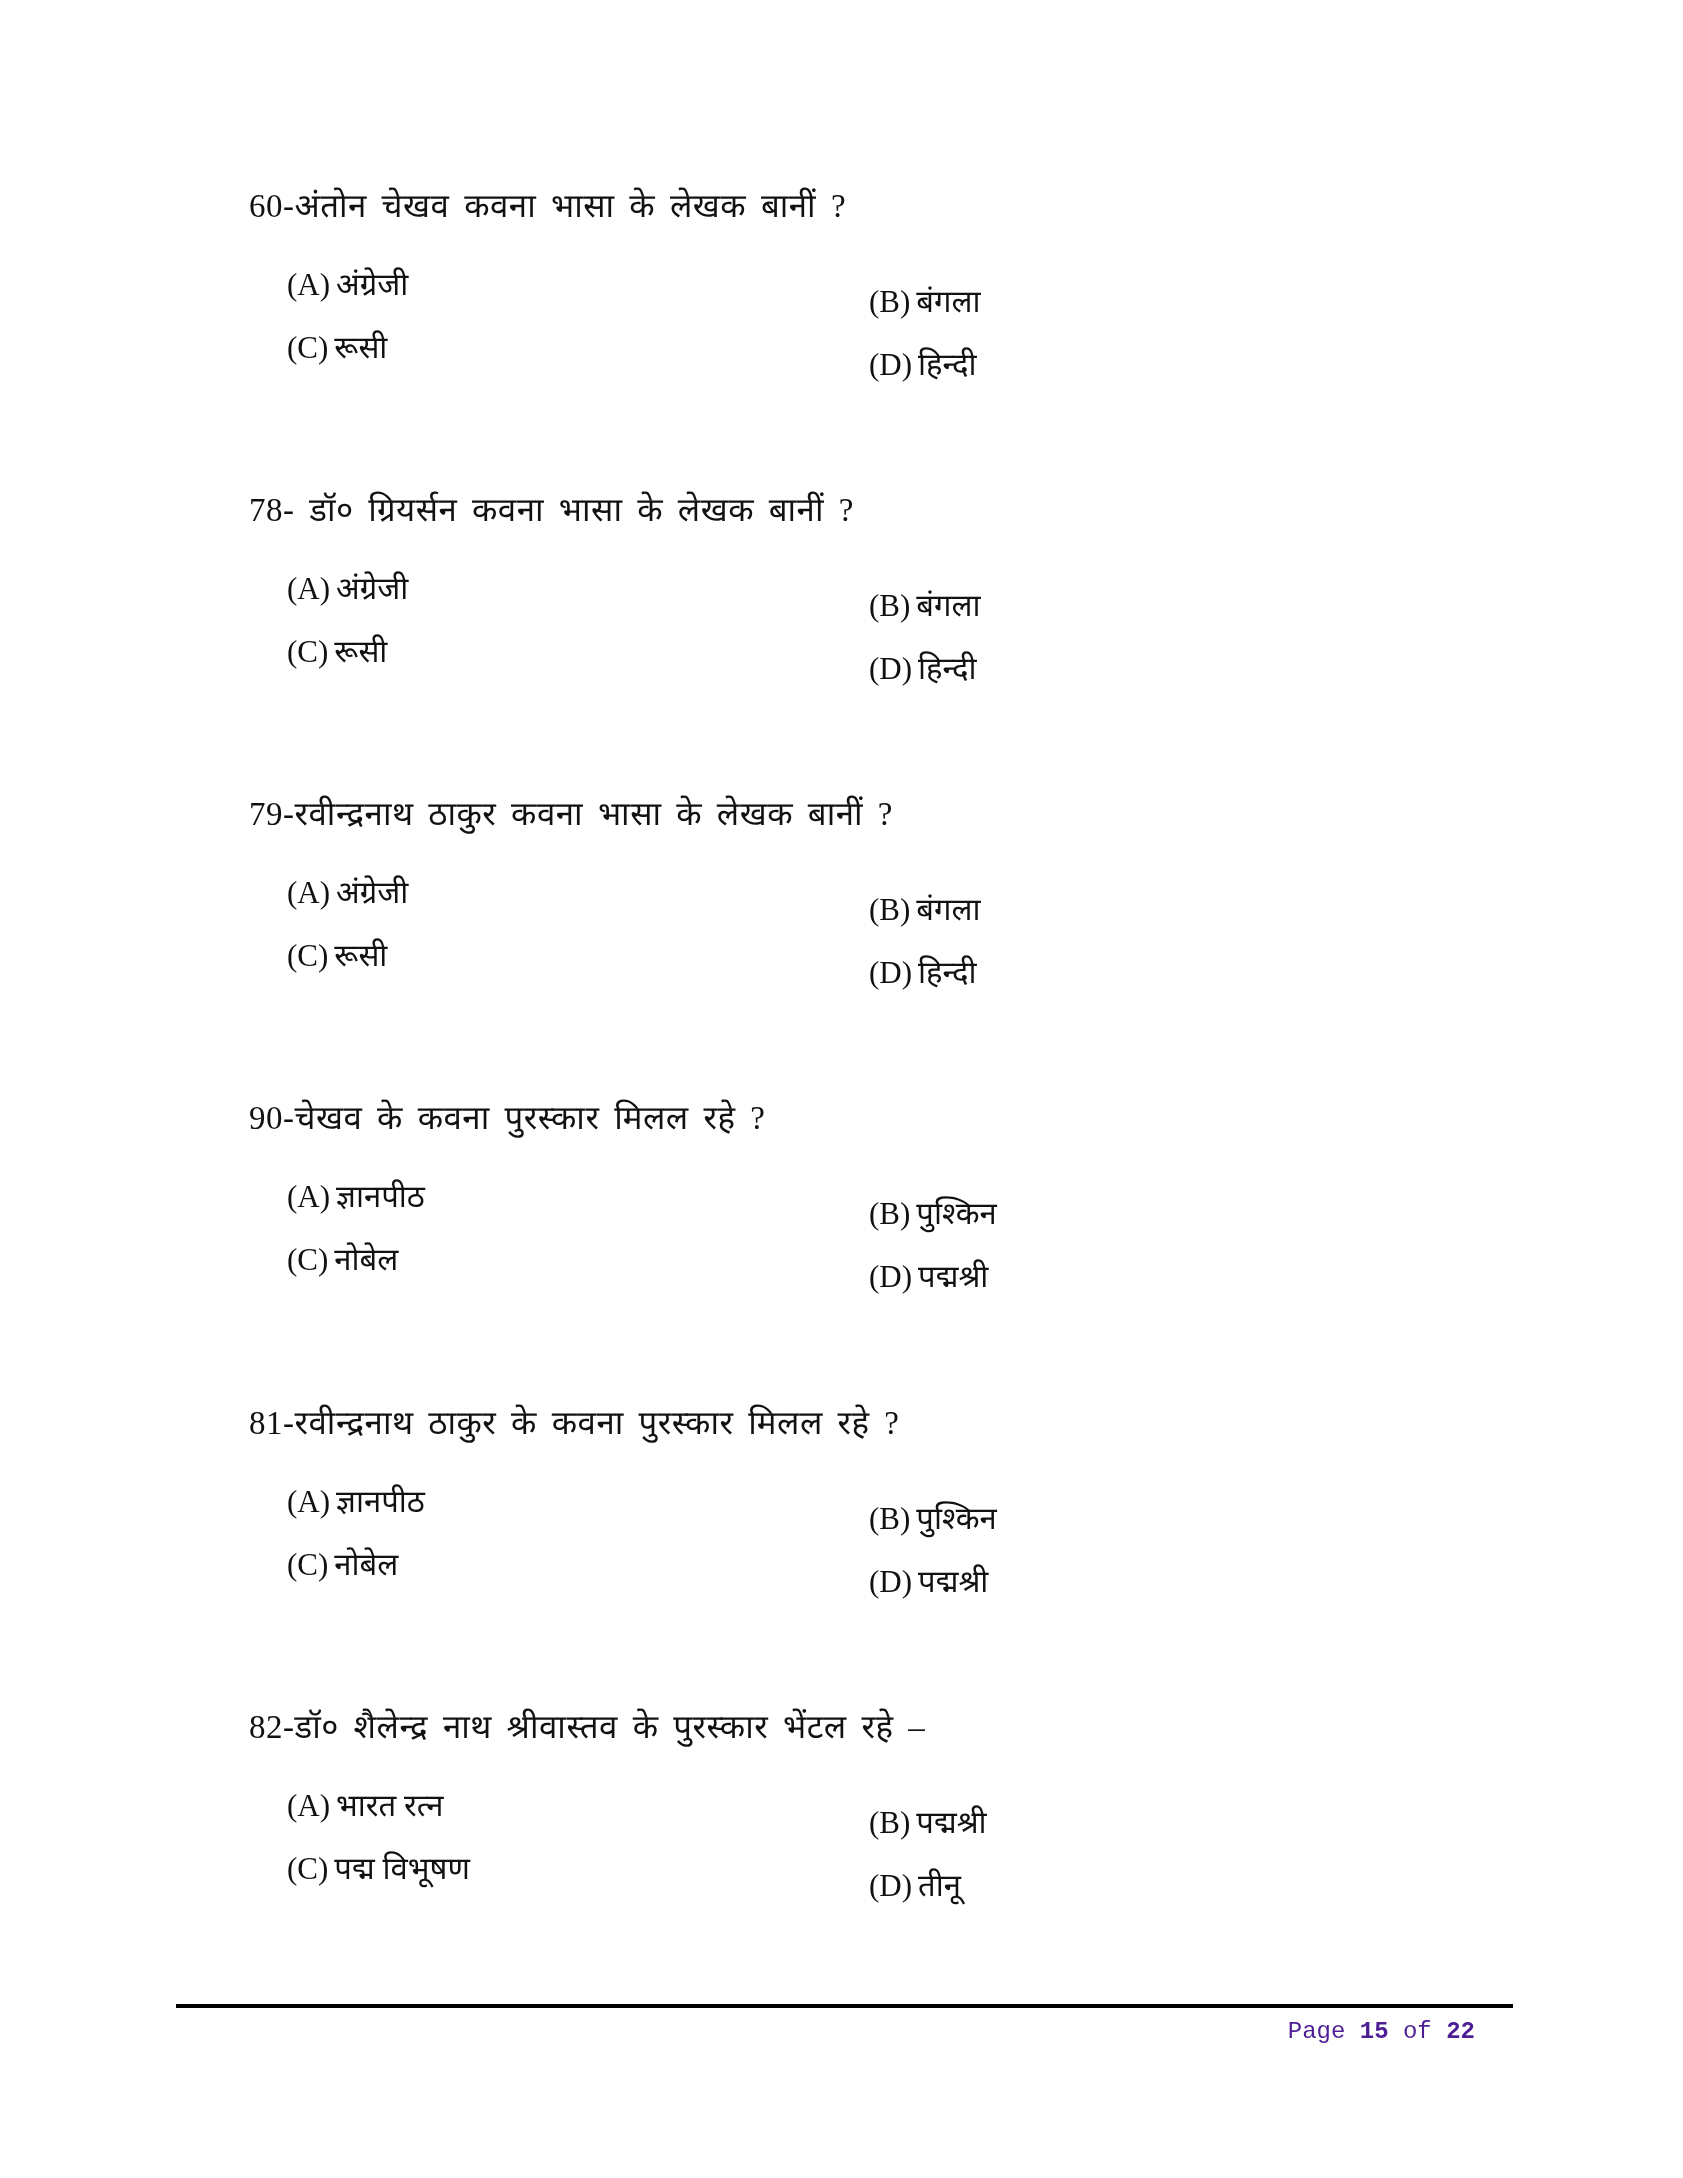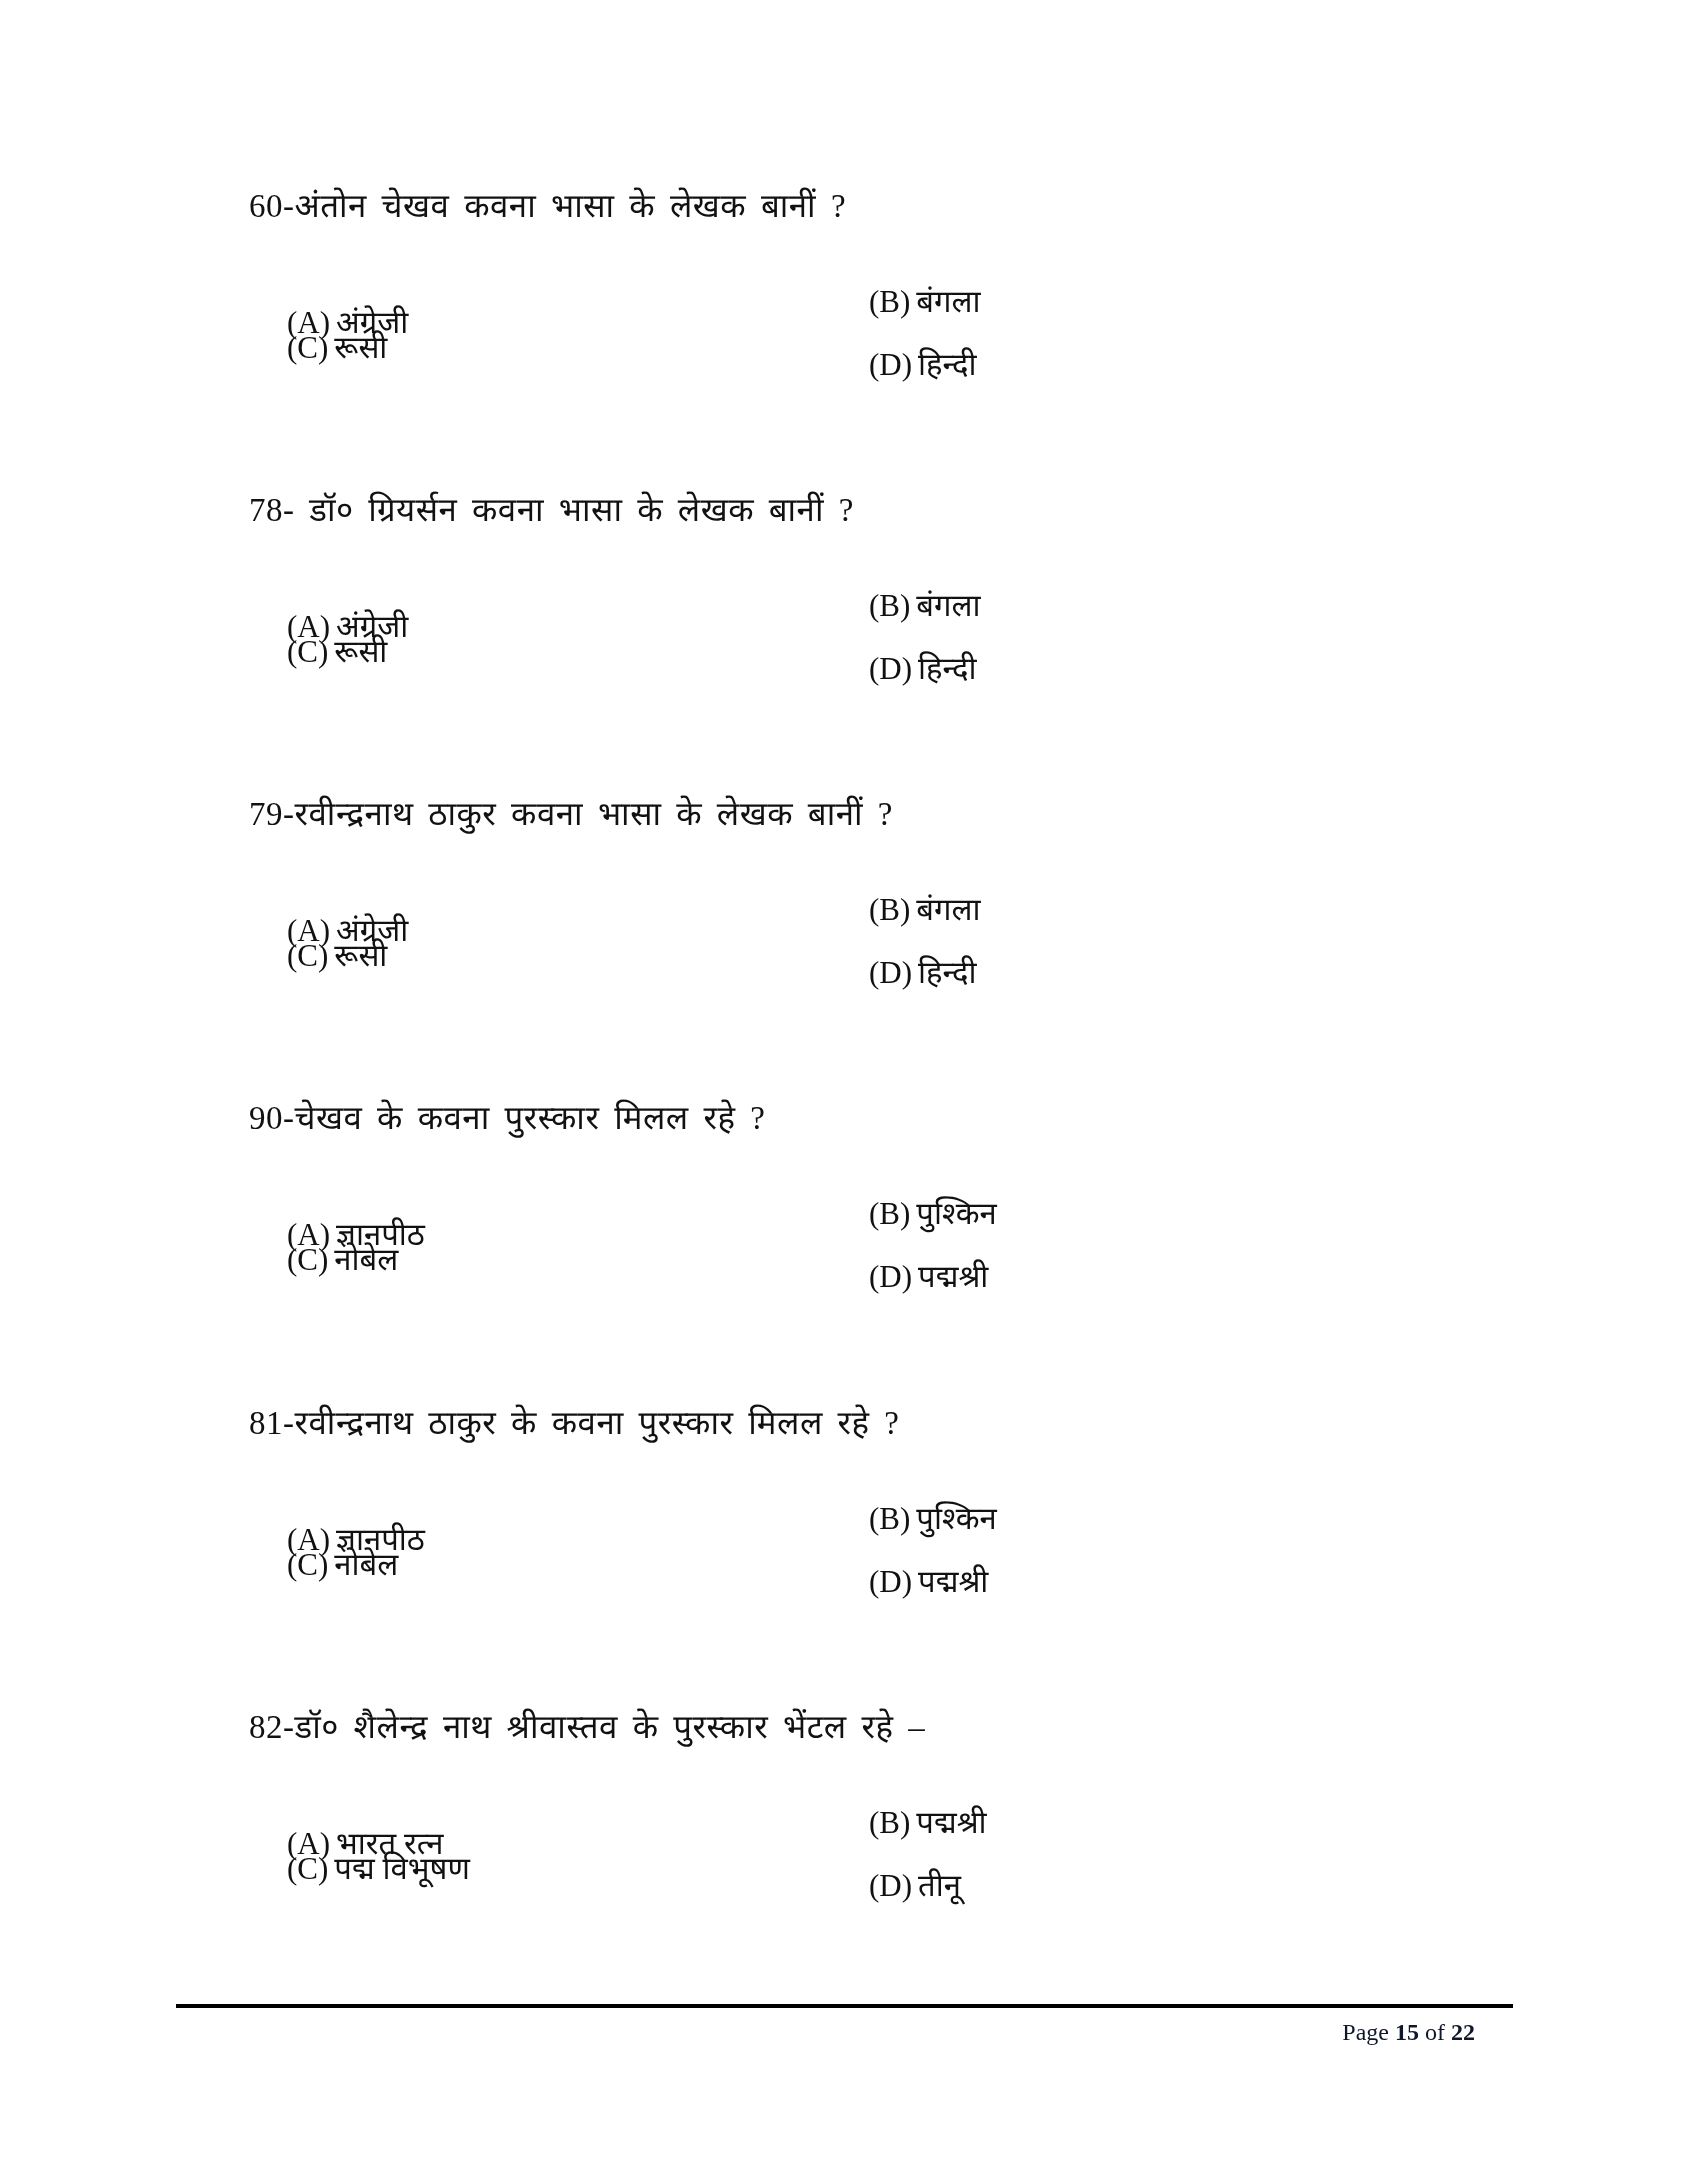--- a/index.html
+++ b/index.html
@@ -30,41 +30,41 @@
       letter-spacing: 0.5px;
       word-spacing: 6px;
     }
     .opt {
       position: absolute;
       font-size: 31px;
       line-height: 40px;
       white-space: nowrap;
     }
     .opt .opt-key { margin-right: 6px; }
-    .opt.a { left: 38px; top: 79px; margin-top: 38px; }
+    .opt.a { left: 38px; top: 79px; }
     .opt.b { left: 620px; top: 96px; }
     .opt.c { left: 38px; top: 142px; }
     .opt.d { left: 620px; top: 159px; }
 
     .footer-rule {
       position: absolute;
       left: 176px;
       top: 2004px;
       width: 1337px;
       height: 4px;
       background: #000000;
     }
     .page-number {
       position: absolute;
       right: 208px;
       top: 2016px;
-      font-family: Liberation Serif, serif;
+      font-family: Liberation Mono, monospace;
       font-size: 24px;
       line-height: 32px;
-      color: #0f172a;
+      color: #4c1d95;
       text-align: right;
     }
     .page-number b { font-weight: bold; }
   </style>
 </head>
 <body>
 
 <div class="question" style="top:186px;">
   <div class="q-text">60-अंतोन चेखव कवना भासा के लेखक बानीं ?</div>
   <div class="opt a"><span class="opt-key">(A)</span><span>अंग्रेजी</span></div>

